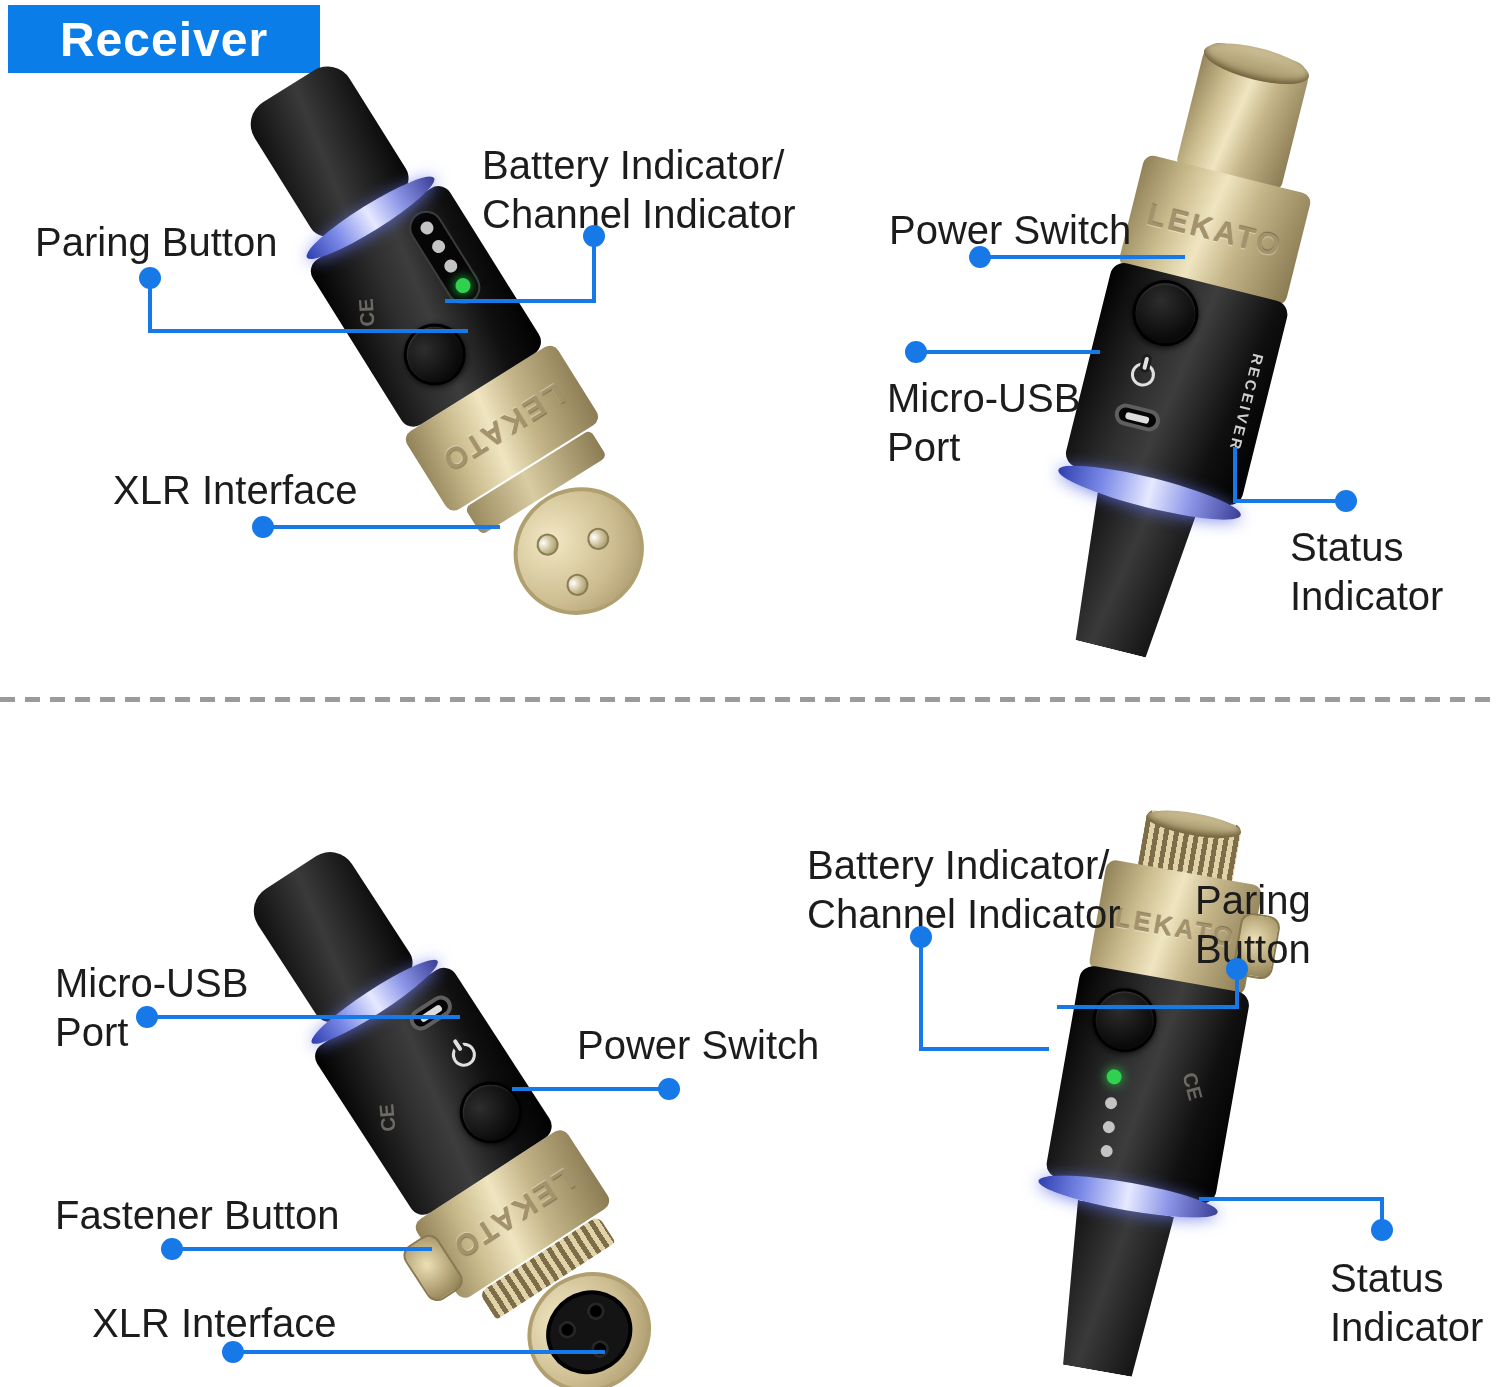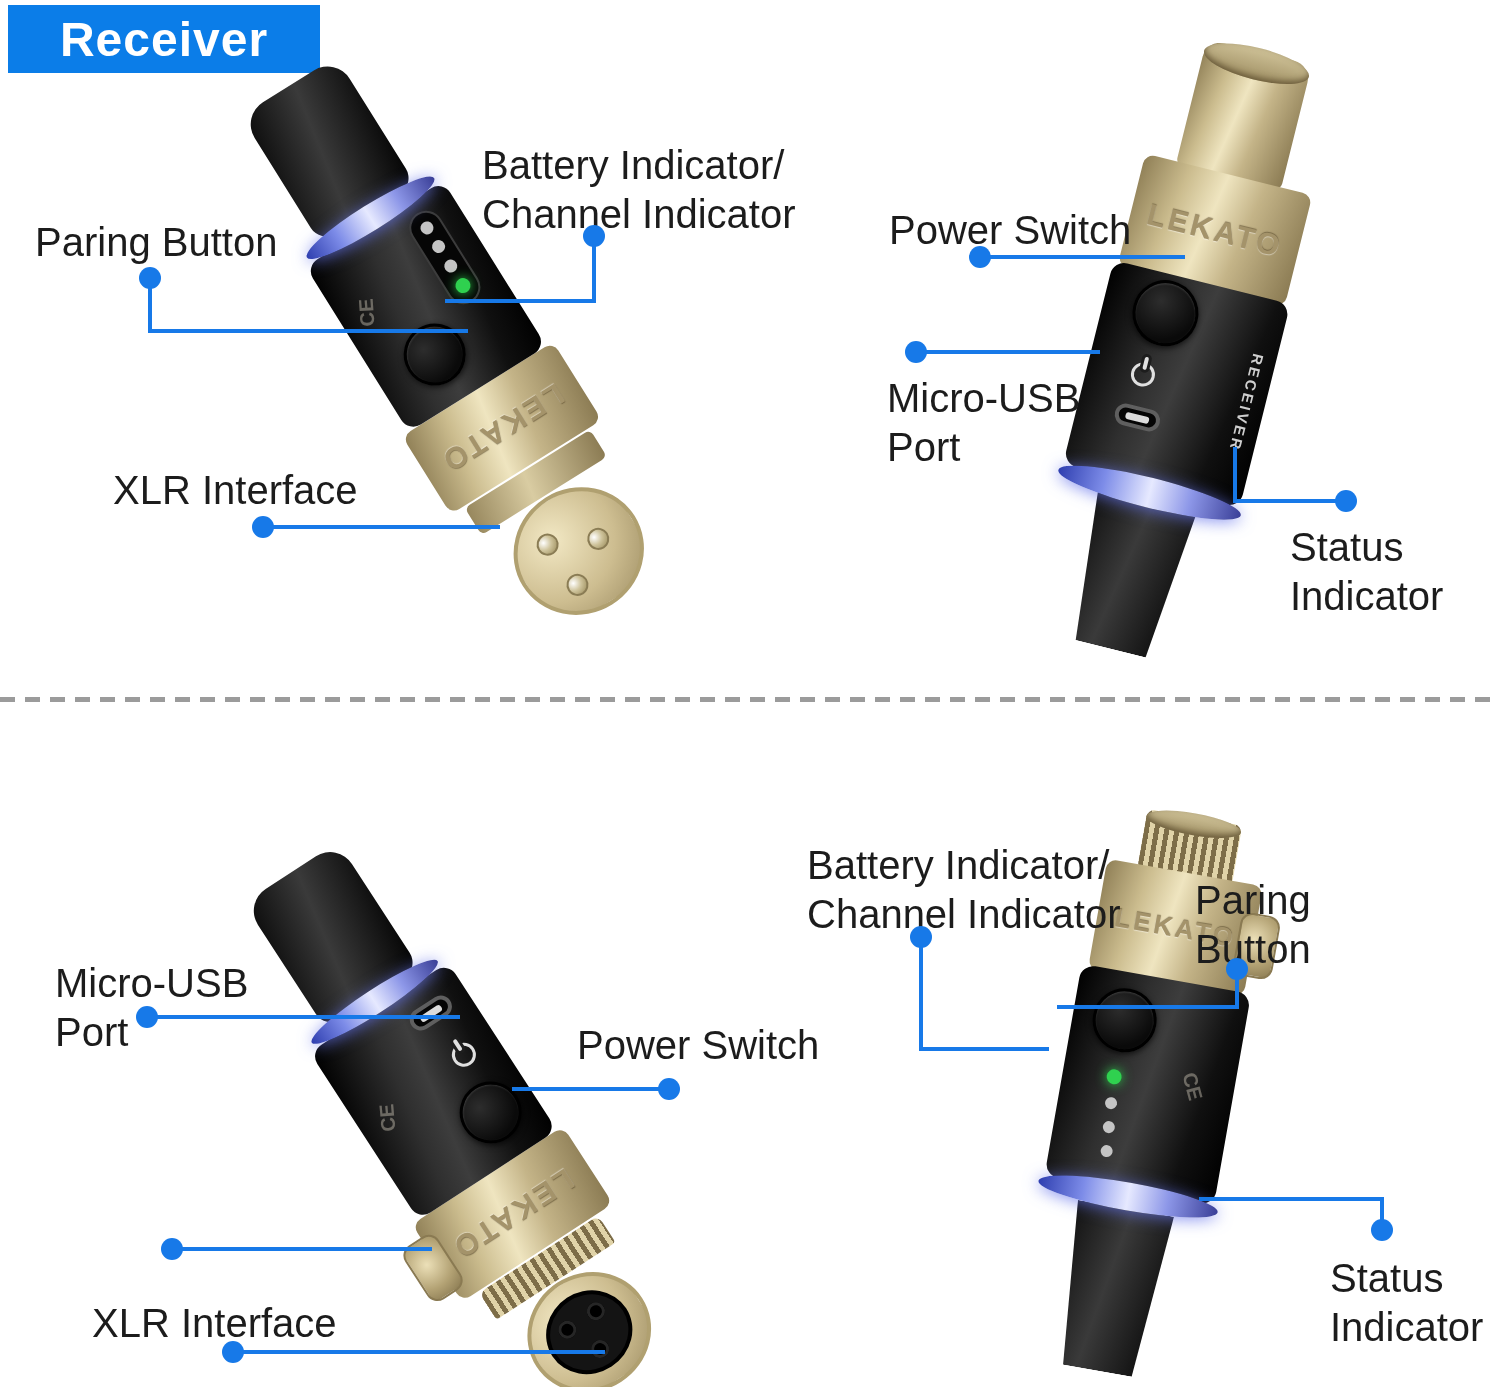--- a/index.html
+++ b/index.html
@@ -188,20 +188,21 @@
 
   <div class="lbl" style="left:55px;top:959px">Micro-USB
 Port</div>
   <div class="dot" style="left:136px;top:1006px"></div>
   <div class="cl" style="left:147px;top:1015px;width:313px;height:4px"></div>
 
   <div class="lbl" style="left:577px;top:1021px">Power Switch</div>
   <div class="dot" style="left:658px;top:1078px"></div>
   <div class="cl" style="left:512px;top:1087px;width:157px;height:4px"></div>
 
+  <div class="lbl" style="left:55px;top:1191px">Fastener Button</div>
   <div class="dot" style="left:161px;top:1238px"></div>
   <div class="cl" style="left:172px;top:1247px;width:260px;height:4px"></div>
 
   <div class="lbl" style="left:92px;top:1299px">XLR Interface</div>
   <div class="dot" style="left:222px;top:1341px"></div>
   <div class="cl" style="left:233px;top:1350px;width:372px;height:4px"></div>
 
   <div class="lbl" style="left:807px;top:841px">Battery Indicator/
 Channel Indicator</div>
   <div class="dot" style="left:910px;top:926px"></div>

